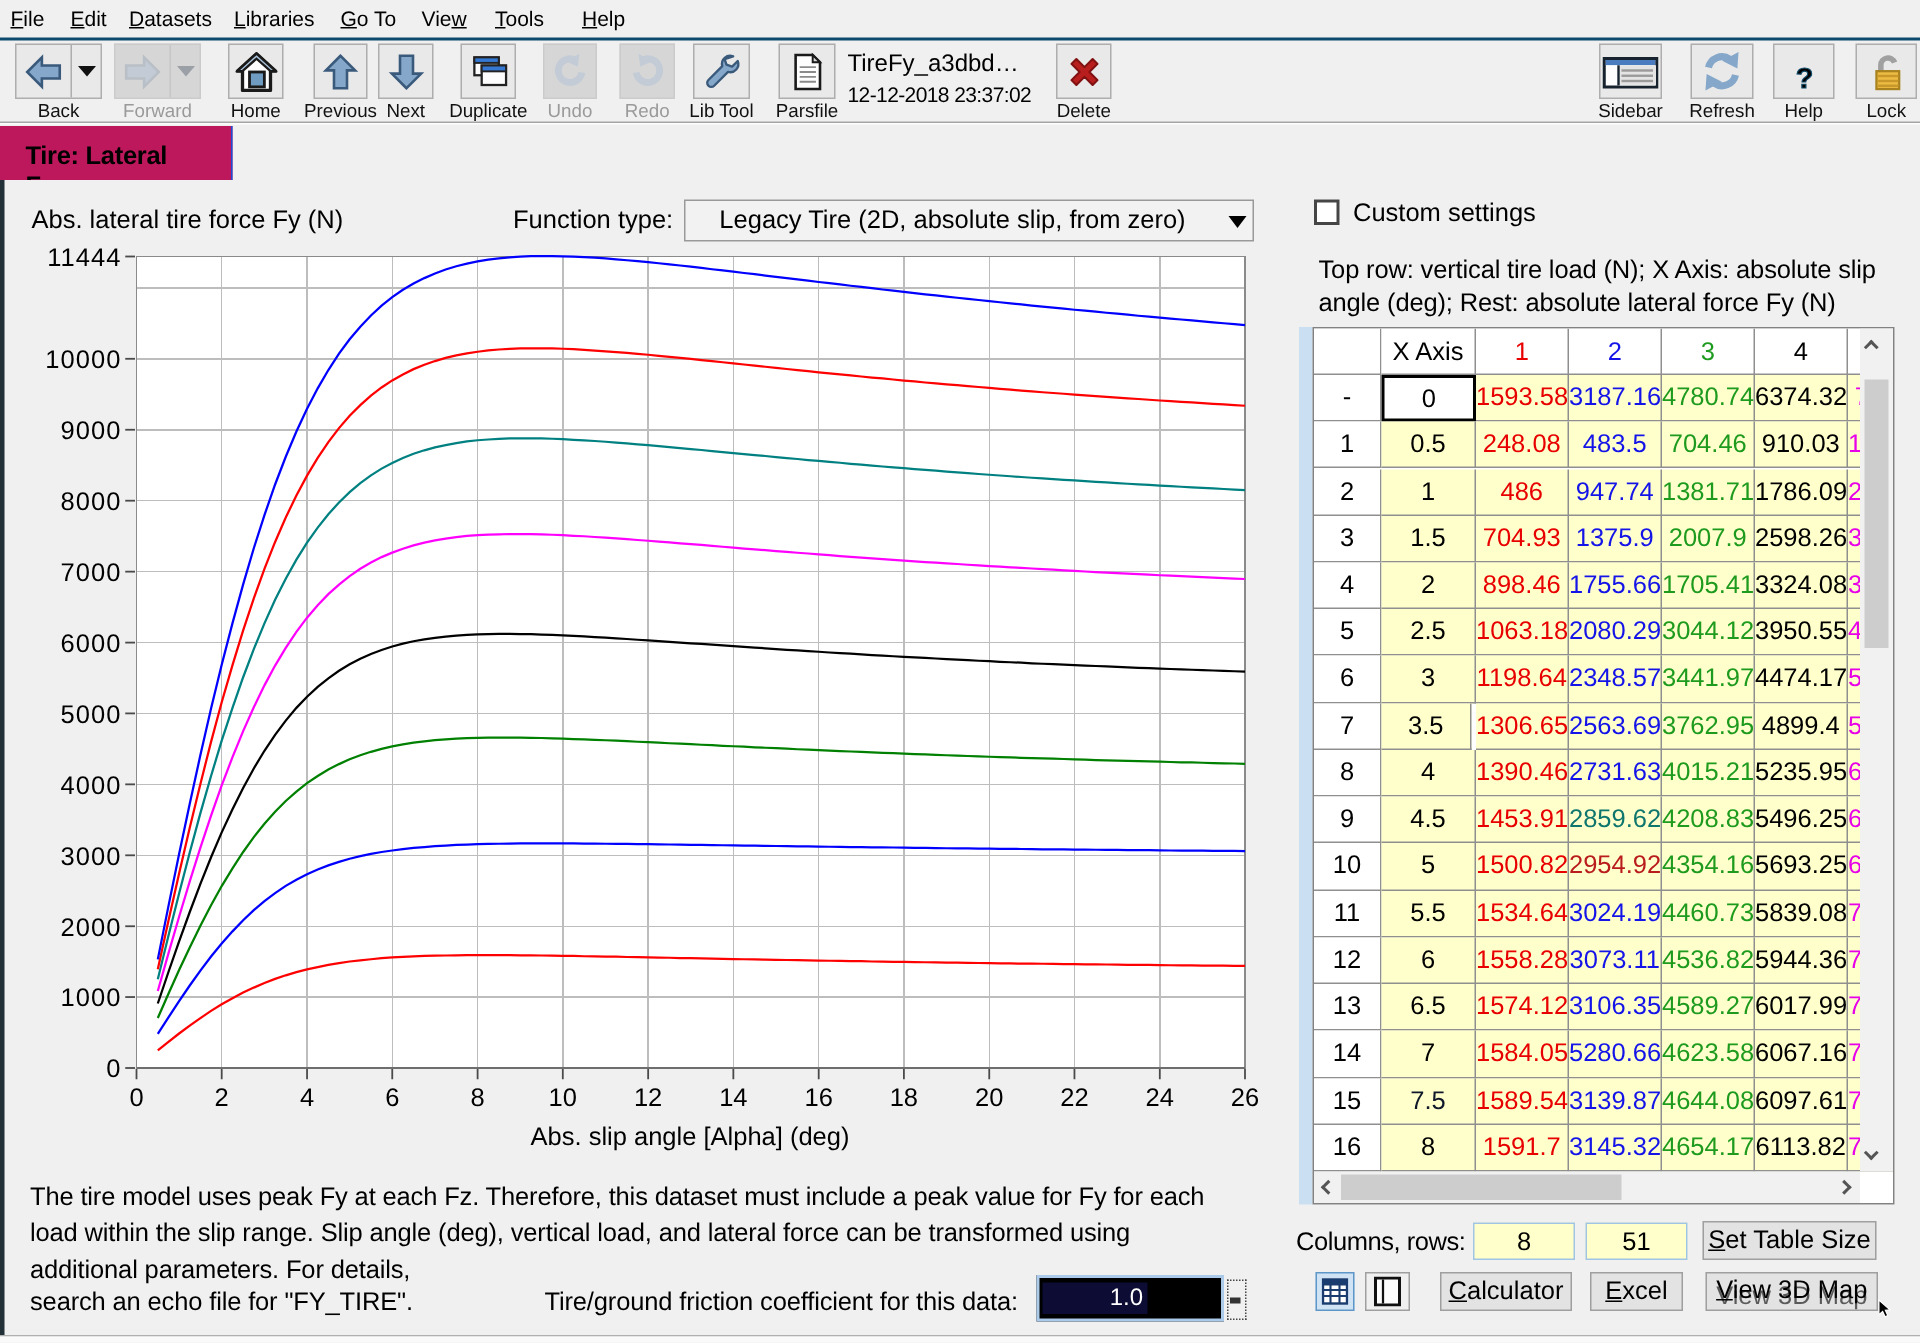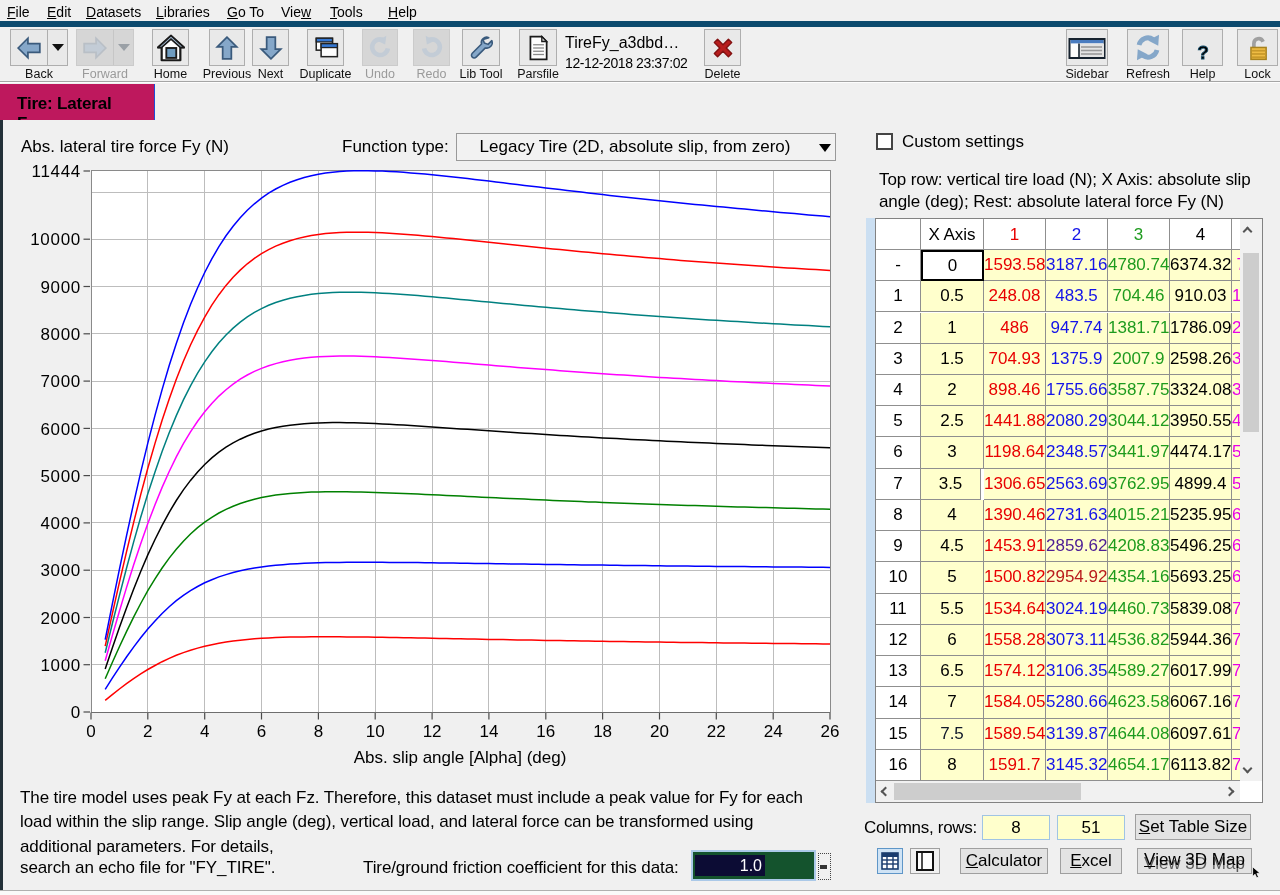--- a/index.html
+++ b/index.html
@@ -1,19 +1,19 @@
 <!DOCTYPE html>
 <html><head><meta charset="utf-8"><style>
 *{margin:0;padding:0;box-sizing:border-box}
 html,body{width:1280px;height:895px;overflow:hidden;background:#f0f0f0;
 font-family:"Liberation Sans",sans-serif;color:#000;font-size:17px;}
 .abs{position:absolute}
 u{text-decoration:underline}
 
-#menubar{position:absolute;left:0;top:0;width:1280px;height:27px;background:#f0f0f0;border-bottom:6px solid #0c4a6e;font-size:14px}
+#menubar{position:absolute;left:0;top:0;width:1280px;height:27px;background:#f0f0f0;border-bottom:2px solid #0c4a6e;font-size:14px}
 #menubar span{position:absolute;top:4px}
 
 #toolbar{position:absolute;left:0;top:28px;width:1280px;height:54px;background:#f0f0f0;border-bottom:1px solid #a5a5a5}
 .tbtn{position:absolute;top:1px;height:37px;background:#e9e9e9;border:1px solid #aeaeae}
 .tbtn.dis{background:#d6d6d6;border:1px solid #cbcbcb}
 .tlab{position:absolute;top:39px;font-size:12.5px;text-align:center;color:#111;white-space:nowrap}
 .tlab.dis{color:#9a9a9a}
 
 #tabrow{position:absolute;left:0;top:82px;width:1280px;height:38px;background:#f0f0f0;border-top:1px solid #fdfdfd}
 #tab{position:absolute;left:0;top:1px;width:155px;height:37px;background:#be185d;border-right:1px solid #1d4ed8}
@@ -39,21 +39,21 @@
 .sel{background:#fff;border:2px solid #000;line-height:27px}
 
 .sb{position:absolute;background:#f1f1f1}
 .thumb{position:absolute;background:#cdcdcd}
 .chev{position:absolute;width:7px;height:7px;border-right:2px solid #555;border-bottom:2px solid #555}
 
 .inp{position:absolute;background:#ffffcc;border:1px solid #a0c4e4;text-align:center;line-height:23px}
 .btn{position:absolute;background:#e3e3e3;border:1px solid #9f9f9f;text-align:center}
 
 .bt{position:absolute;letter-spacing:-0.1px;white-space:nowrap}
-#fricbox{position:absolute;left:691px;top:850px;width:125px;height:31px;background:#14532d;border:2px solid #abc9e8}
+#fricbox{position:absolute;left:691px;top:850px;width:125px;height:31px;background:#000000;border:2px solid #abc9e8}
 #fricsel{position:absolute;left:2px;top:3px;width:70px;height:21px;background:#0c0c34;color:#fff;font-size:16px;text-align:right;line-height:21px;padding-right:3px}
 #dotbtn{position:absolute;left:818px;top:853px;width:13px;height:27px;border:1px dotted #444;background:#f0f0f0}
 #dotbtn i{position:absolute;left:1px;top:11px;width:7px;height:4px;background:#333}
 #botline{position:absolute;left:0;top:890px;width:1280px;height:1px;background:#b0b0b0}
 #botwhite{position:absolute;left:0;top:891px;width:1280px;height:4px;background:#fafafa}
 svg text{font-family:"Liberation Sans",sans-serif;font-size:17px;fill:#000}
 </style></head><body>
 <div id="menubar">
 <span style="left:7px"><u>F</u>ile</span>
 <span style="left:47px"><u>E</u>dit</span>
@@ -341,26 +341,26 @@
 <div class="tc ty" style="left:45px;top:124.7px;width:63px;height:31.2px;color:#000">1.5</div>
 <div class="tc ty" style="left:108px;top:124.7px;width:62px;height:31.2px;color:#e80000">704.93</div>
 <div class="tc ty" style="left:170px;top:124.7px;width:62px;height:31.2px;color:#1414e8">1375.9</div>
 <div class="tc ty" style="left:232px;top:124.7px;width:62px;height:31.2px;color:#1e9b1e">2007.9</div>
 <div class="tc ty" style="left:294px;top:124.7px;width:62px;height:31.2px;color:#000">2598.26</div>
 <div class="tc ty" style="left:356px;top:124.7px;width:62px;height:31.2px;color:#e800e8">3108.18</div>
 <div class="tc rn" style="left:0px;top:156.0px;width:45px;height:31.2px">4</div>
 <div class="tc ty" style="left:45px;top:156.0px;width:63px;height:31.2px;color:#000">2</div>
 <div class="tc ty" style="left:108px;top:156.0px;width:62px;height:31.2px;color:#e80000">898.46</div>
 <div class="tc ty" style="left:170px;top:156.0px;width:62px;height:31.2px;color:#1414e8">1755.66</div>
-<div class="tc ty" style="left:232px;top:156.0px;width:62px;height:31.2px;color:#1e9b1e">3587.75</div>
+<div class="tc ty" style="left:232px;top:156.0px;width:62px;height:31.2px;color:#1e9b1e">1705.41</div>
 <div class="tc ty" style="left:294px;top:156.0px;width:62px;height:31.2px;color:#000">3324.08</div>
 <div class="tc ty" style="left:356px;top:156.0px;width:62px;height:31.2px;color:#e800e8">3986.15</div>
 <div class="tc rn" style="left:0px;top:187.2px;width:45px;height:31.2px">5</div>
 <div class="tc ty" style="left:45px;top:187.2px;width:63px;height:31.2px;color:#000">2.5</div>
-<div class="tc ty" style="left:108px;top:187.2px;width:62px;height:31.2px;color:#e80000">1441.88</div>
+<div class="tc ty" style="left:108px;top:187.2px;width:62px;height:31.2px;color:#e80000">1063.18</div>
 <div class="tc ty" style="left:170px;top:187.2px;width:62px;height:31.2px;color:#1414e8">2080.29</div>
 <div class="tc ty" style="left:232px;top:187.2px;width:62px;height:31.2px;color:#1e9b1e">3044.12</div>
 <div class="tc ty" style="left:294px;top:187.2px;width:62px;height:31.2px;color:#000">3950.55</div>
 <div class="tc ty" style="left:356px;top:187.2px;width:62px;height:31.2px;color:#e800e8">4750.47</div>
 <div class="tc rn" style="left:0px;top:218.4px;width:45px;height:31.2px">6</div>
 <div class="tc ty" style="left:45px;top:218.4px;width:63px;height:31.2px;color:#000">3</div>
 <div class="tc ty" style="left:108px;top:218.4px;width:62px;height:31.2px;color:#e80000">1198.64</div>
 <div class="tc ty" style="left:170px;top:218.4px;width:62px;height:31.2px;color:#1414e8">2348.57</div>
 <div class="tc ty" style="left:232px;top:218.4px;width:62px;height:31.2px;color:#1e9b1e">3441.97</div>
 <div class="tc ty" style="left:294px;top:218.4px;width:62px;height:31.2px;color:#000">4474.17</div>
@@ -375,21 +375,21 @@
 <div class="tc rn" style="left:0px;top:280.9px;width:45px;height:31.2px">8</div>
 <div class="tc ty" style="left:45px;top:280.9px;width:63px;height:31.2px;color:#000">4</div>
 <div class="tc ty" style="left:108px;top:280.9px;width:62px;height:31.2px;color:#e80000">1390.46</div>
 <div class="tc ty" style="left:170px;top:280.9px;width:62px;height:31.2px;color:#1414e8">2731.63</div>
 <div class="tc ty" style="left:232px;top:280.9px;width:62px;height:31.2px;color:#1e9b1e">4015.21</div>
 <div class="tc ty" style="left:294px;top:280.9px;width:62px;height:31.2px;color:#000">5235.95</div>
 <div class="tc ty" style="left:356px;top:280.9px;width:62px;height:31.2px;color:#e800e8">6349.38</div>
 <div class="tc rn" style="left:0px;top:312.2px;width:45px;height:31.2px">9</div>
 <div class="tc ty" style="left:45px;top:312.2px;width:63px;height:31.2px;color:#000">4.5</div>
 <div class="tc ty" style="left:108px;top:312.2px;width:62px;height:31.2px;color:#e80000">1453.91</div>
-<div class="tc ty" style="left:170px;top:312.2px;width:62px;height:31.2px;color:#4c1d95">2859.62</div>
+<div class="tc ty" style="left:170px;top:312.2px;width:62px;height:31.2px;color:#0f766e">2859.62</div>
 <div class="tc ty" style="left:232px;top:312.2px;width:62px;height:31.2px;color:#1e9b1e">4208.83</div>
 <div class="tc ty" style="left:294px;top:312.2px;width:62px;height:31.2px;color:#000">5496.25</div>
 <div class="tc ty" style="left:356px;top:312.2px;width:62px;height:31.2px;color:#e800e8">6681.52</div>
 <div class="tc rn" style="left:0px;top:343.4px;width:45px;height:31.2px">10</div>
 <div class="tc ty" style="left:45px;top:343.4px;width:63px;height:31.2px;color:#000">5</div>
 <div class="tc ty" style="left:108px;top:343.4px;width:62px;height:31.2px;color:#e80000">1500.82</div>
 <div class="tc ty" style="left:170px;top:343.4px;width:62px;height:31.2px;color:#b91c1c">2954.92</div>
 <div class="tc ty" style="left:232px;top:343.4px;width:62px;height:31.2px;color:#1e9b1e">4354.16</div>
 <div class="tc ty" style="left:294px;top:343.4px;width:62px;height:31.2px;color:#000">5693.25</div>
 <div class="tc ty" style="left:356px;top:343.4px;width:62px;height:31.2px;color:#e800e8">6936.37</div>

